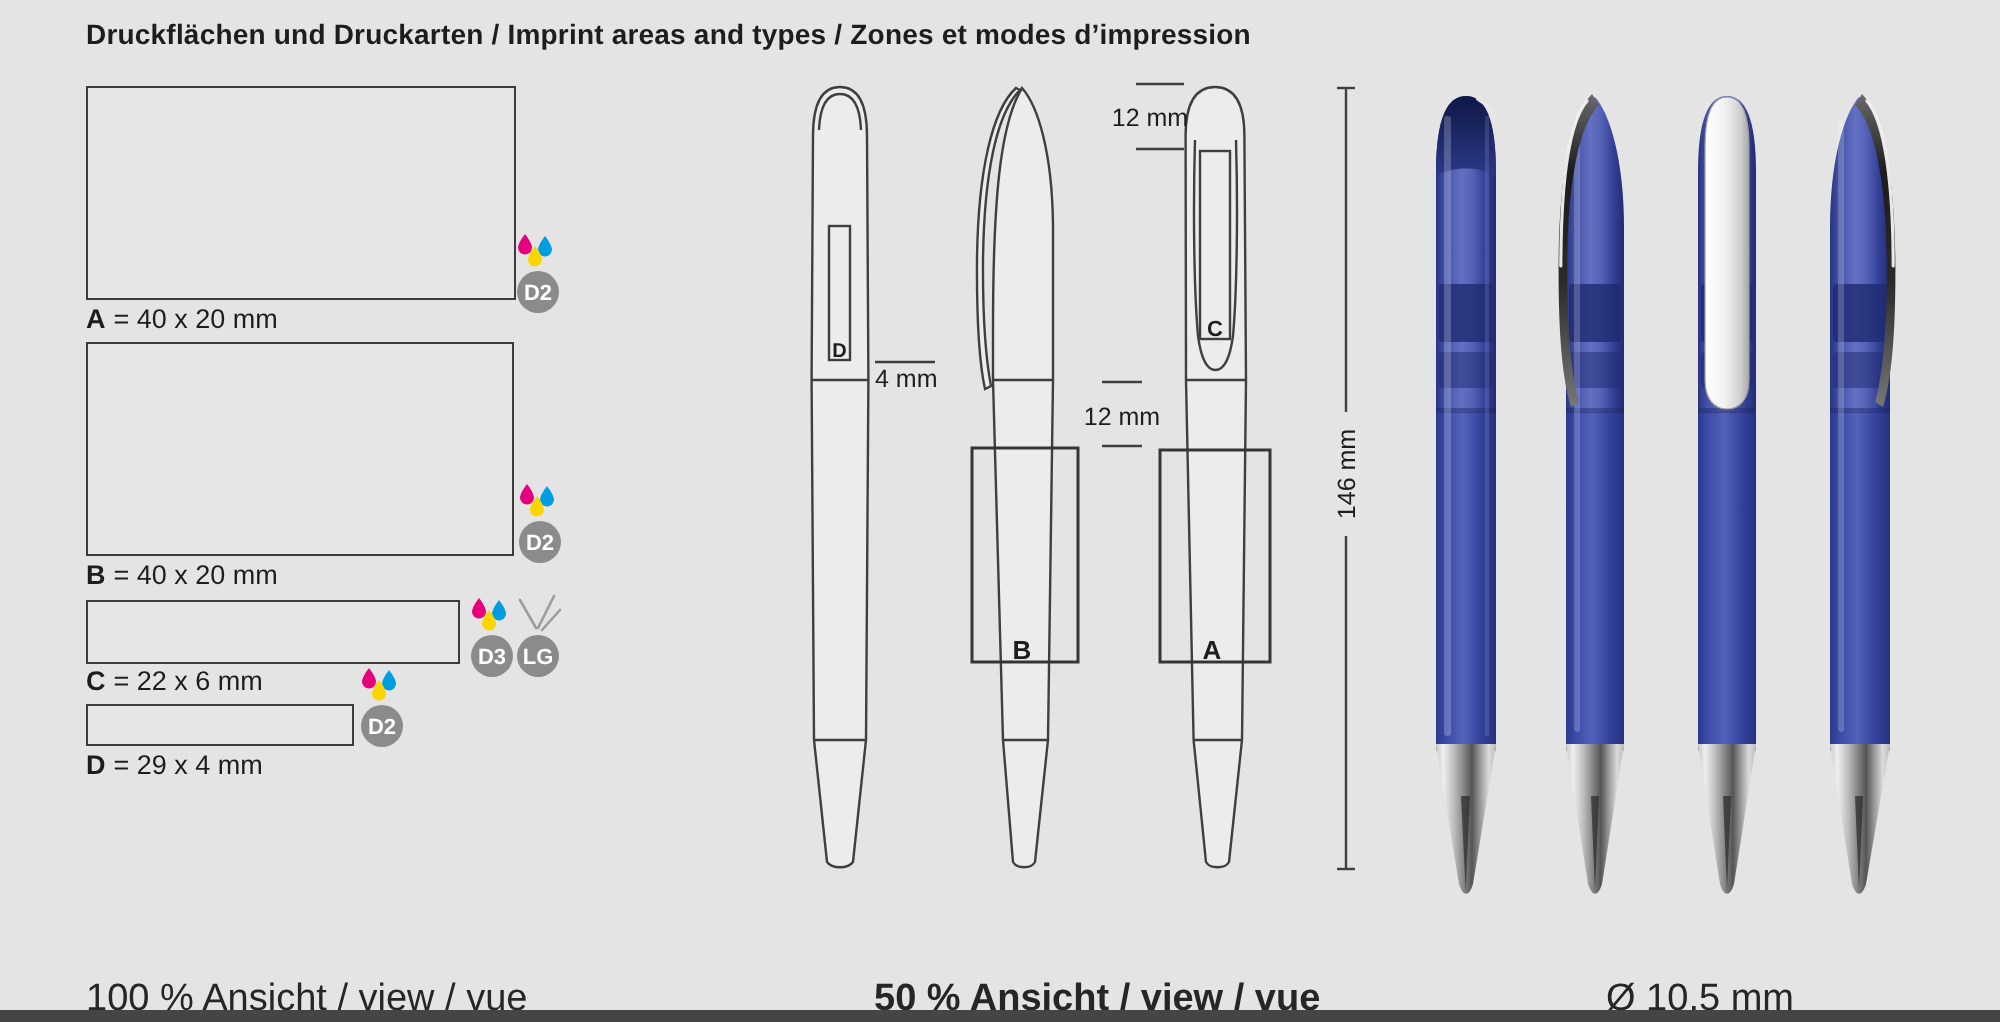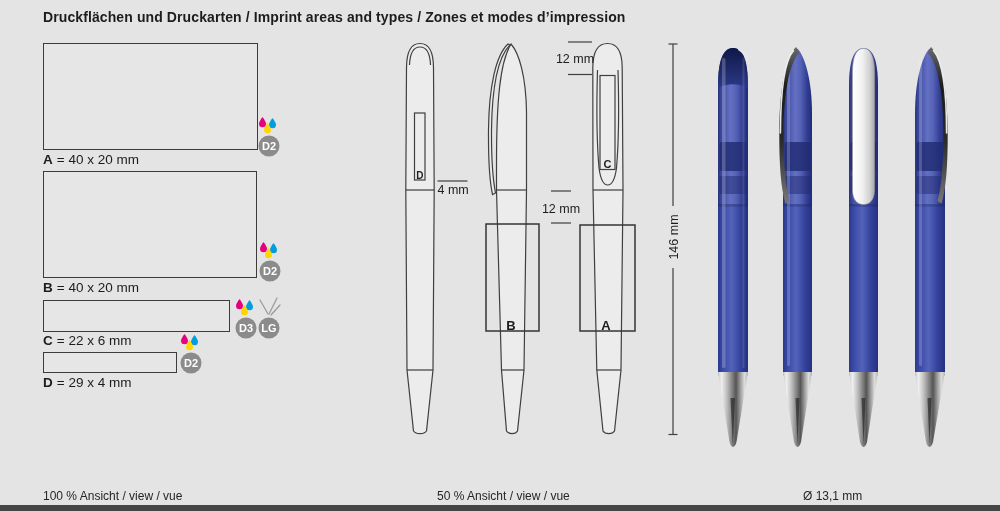--- a/index.html
+++ b/index.html
@@ -15,21 +15,21 @@
   .badge-t{fill:#ffffff;font-weight:bold;font-size:11px;text-anchor:middle;font-family:"Liberation Sans",sans-serif;}
   .ray{stroke:#9c9c9c;stroke-width:1.3;stroke-linecap:round;fill:none;}
   .draw{position:absolute;left:380px;top:30px;}
   .pens{position:absolute;left:700px;top:40px;}
   .ln{stroke:#3f3f3f;stroke-width:1.2;fill:none;}
   .penfill{fill:#ececec;stroke:#3f3f3f;stroke-width:1.2;}
   .zbox{fill:none;stroke:#353535;stroke-width:1.5;}
   .zrect{fill:none;stroke:#3f3f3f;stroke-width:1.2;}
   .dimt{fill:#1d1d1b;font-size:12.5px;font-family:"Liberation Sans",sans-serif;}
   .zlet{fill:#1d1d1b;font-weight:bold;font-family:"Liberation Sans",sans-serif;}
-  .footer-label{position:absolute;top:489px;font-size:12px;color:#262626;white-space:nowrap;}
+  .footer-label{position:absolute;top:489px;font-size:19px;color:#262626;white-space:nowrap;}
   .bottom-strip{position:absolute;left:0;bottom:0;width:1000px;height:6px;background:#454545;}
 </style>
 </head>
 <body>
 
 <div id="canvas">
 
   <div class="title">Druckflächen und Druckarten / Imprint areas and types / Zones et modes d’impression</div>
 
   <div class="area-rect" style="left:43px;top:43px;width:215px;height:107px;"></div>
@@ -256,17 +256,17 @@
       <rect x="919" y="60" width="3" height="306" rx="1.5" fill="#ffffff" opacity="0.2"></rect>
       <path d="M931,47 C942,58 947.5,89 947.7,133 C947.8,166 946,189 941.5,203.5 L937.5,201 C941.5,187 943.5,164 943.4,133 C943.2,93 938,63 927.5,52.5 Z" fill="url(#gDarkClip)"></path>
       <path d="M933.5,50.5 C942.5,61 946.6,92 946.6,133" stroke="#f2f2f2" stroke-width="1.6" fill="none" stroke-linecap="round" opacity="0.95"></path>
       <rect x="915" y="372" width="30" height="3.5" fill="#4a4a4a" opacity="0.35"></rect>
       <path d="M915,372 L926,442 C928,448.5 931,448.5 933,442 L945,372 Z" fill="url(#gChrome)"></path>
       <path d="M927.5,398 L929.5,445 L931.5,398 Z" fill="#2e2e2e" opacity="0.75"></path>
     </g>
   </svg>
 
   <div class="footer-label" style="left:43px;">100 % Ansicht / view / vue</div>
-  <div class="footer-label" style="left:437px;">50 % Ansicht / view / vue</div>
-  <div class="footer-label" style="left:803px;">Ø 13,1 mm</div>
+  <div class="footer-label" style="left:437px;font-weight:bold;">50 % Ansicht / view / vue</div>
+  <div class="footer-label" style="left:803px;">Ø 10,5 mm</div>
 
   <div class="bottom-strip"></div>
 </div>
 
 </body></html>

